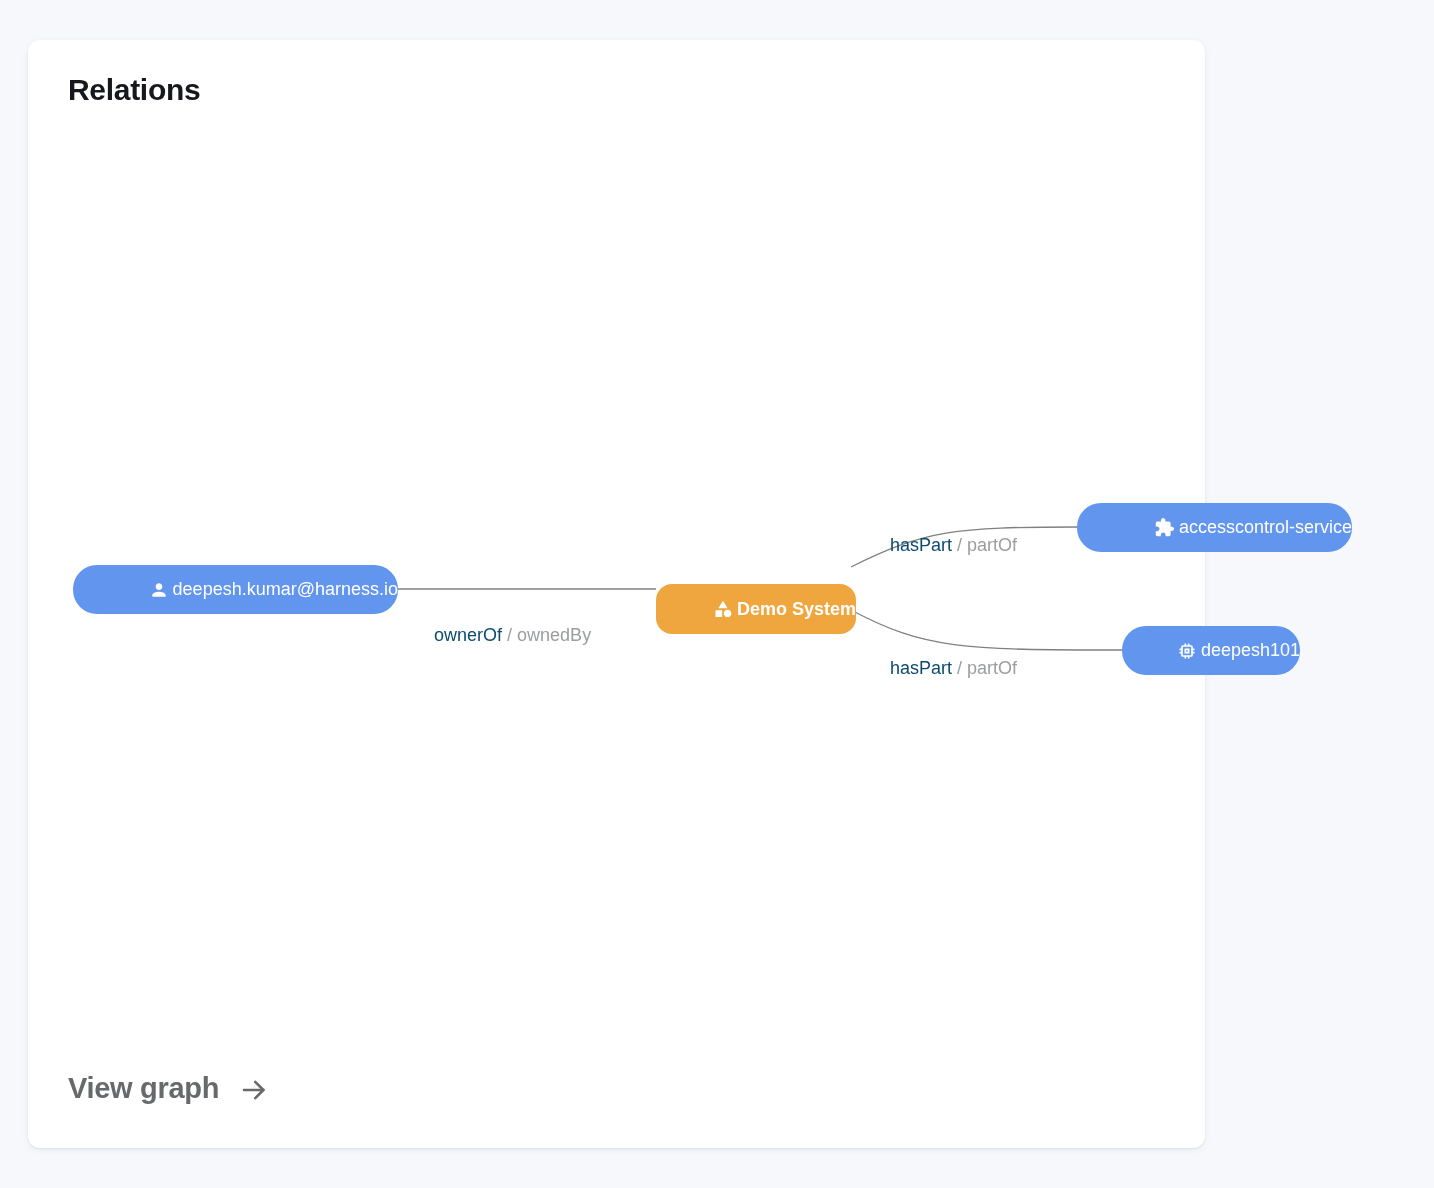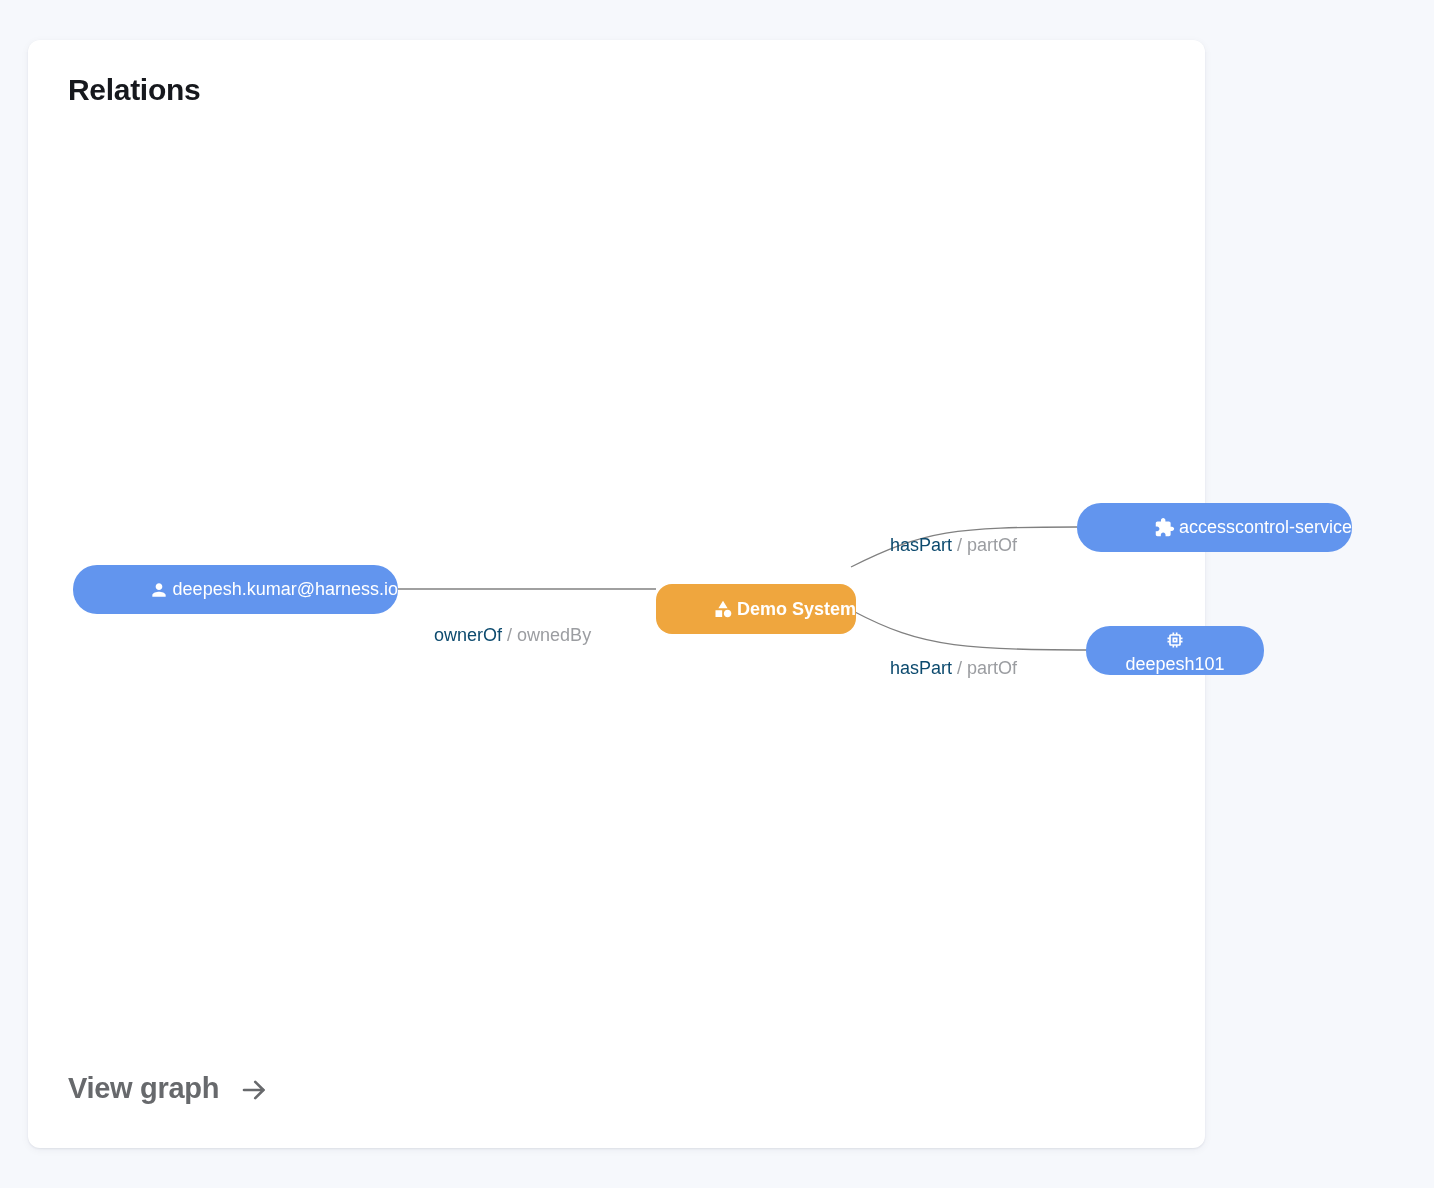--- a/index.html
+++ b/index.html
@@ -133,21 +133,21 @@
 
   <div class="node node-blue" style="left:1077px; top:503px; width:275px;">
     <span class="node-icon">
       <svg width="21" height="21" viewBox="0 0 24 24" fill="#ffffff">
           <path d="M20.5 11H19V7c0-1.1-.9-2-2-2h-4V3.5C13 2.12 11.88 1 10.5 1S8 2.12 8 3.5V5H4c-1.1 0-1.99.9-1.99 2v3.8H3.5c1.49 0 2.7 1.21 2.7 2.7s-1.21 2.7-2.7 2.7H2V20c0 1.1.9 2 2 2h3.8v-1.5c0-1.49 1.21-2.7 2.7-2.7 1.49 0 2.7 1.21 2.7 2.7V22H17c1.1 0 2-.9 2-2v-4h1.5c1.38 0 2.5-1.12 2.5-2.5S21.88 11 20.5 11z"></path>
         </svg>
     </span>
     <span class="node-label">accesscontrol-service</span>
   </div>
 
-  <div class="node node-blue" style="left:1086px; top:626px; width:178px;flex-direction:column;">
+  <div class="node node-blue" style="left:1122px; top:626px; width:178px;">
     <span class="node-icon">
       <svg width="20" height="20" viewBox="0 0 24 24" fill="#ffffff">
           <path d="M15 9H9v6h6V9zm-2 4h-2v-2h2v2zm8-2V9h-2V7c0-1.1-.9-2-2-2h-2V3h-2v2h-2V3H9v2H7c-1.1 0-2 .9-2 2v2H3v2h2v2H3v2h2v2c0 1.1.9 2 2 2h2v2h2v-2h2v2h2v-2h2c1.1 0 2-.9 2-2v-2h2v-2h-2v-2h2zm-4 6H7V7h10v10z"></path>
         </svg>
     </span>
     <span class="node-label">deepesh101</span>
   </div>
 
   <div class="view-graph">
     <span>View graph</span>

